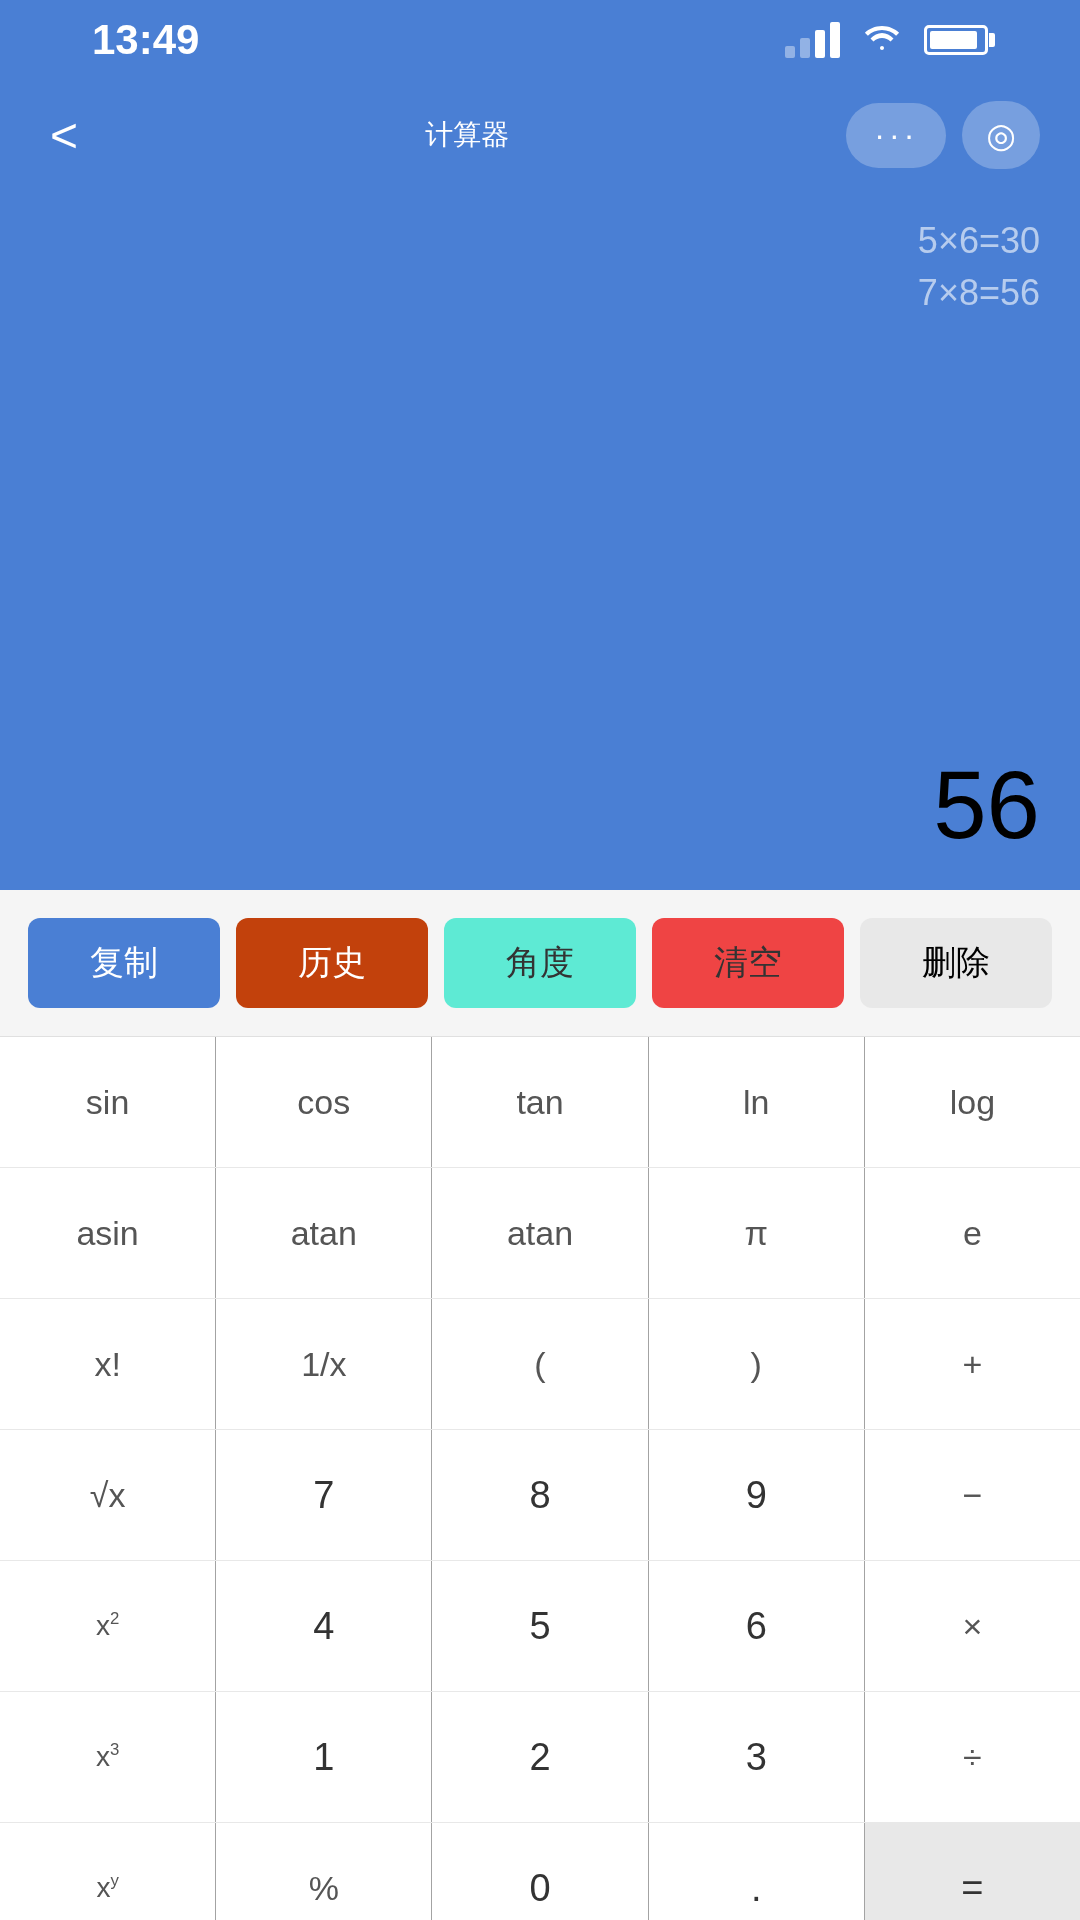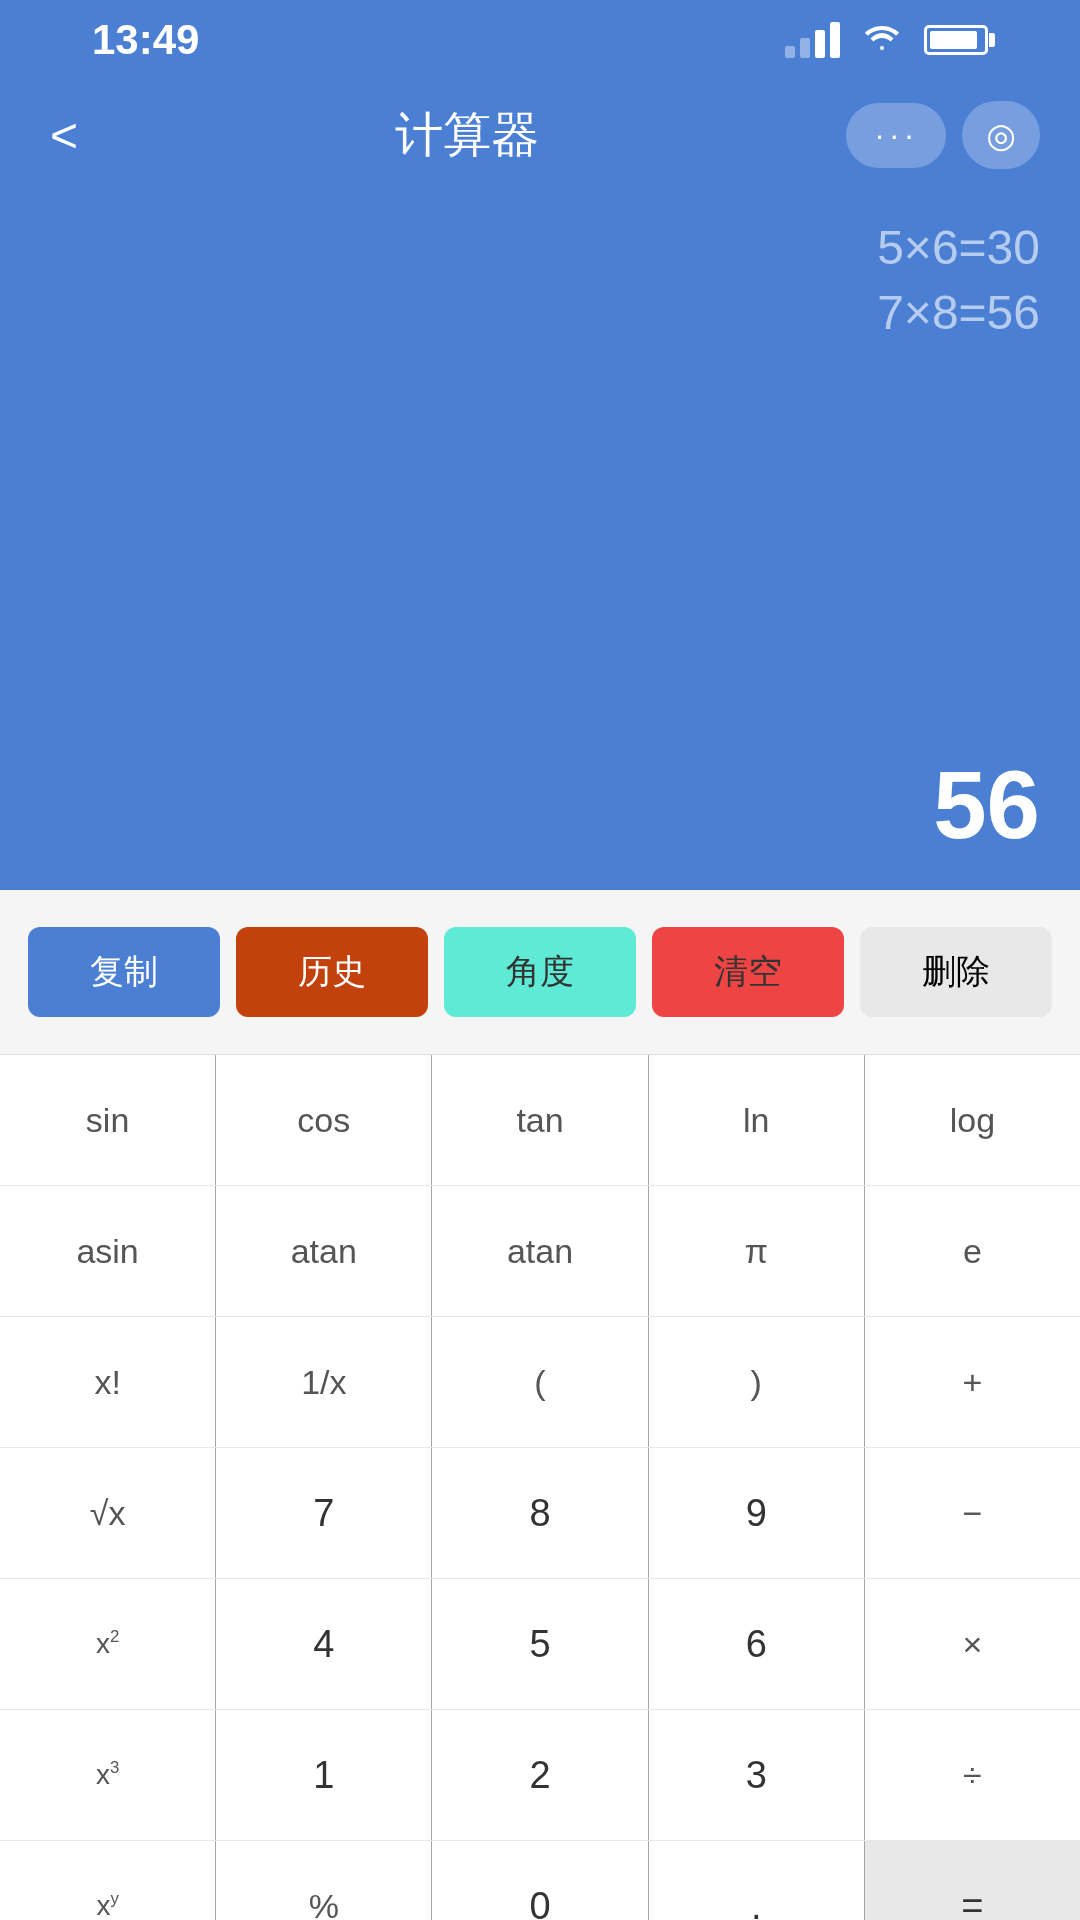--- a/index.html
+++ b/index.html
@@ -86,21 +86,21 @@
       padding: 0 40px;
     }
     .nav-back {
       color: white;
       font-size: 48px;
       cursor: pointer;
       padding: 10px;
     }
     .nav-title {
       color: white;
-      font-size: 48px;
+      font-size: 28px;
       font-weight: 500;
     }
     .nav-actions {
       display: flex;
       gap: 16px;
       align-items: center;
     }
     .nav-btn-more {
       background: rgba(255,255,255,0.25);
       border-radius: 40px;
@@ -130,35 +130,35 @@
       padding: 30px 40px;
     }
     .history-expressions {
       position: absolute;
       top: 30px;
       right: 40px;
       text-align: right;
     }
     .history-line {
       color: rgba(255,255,255,0.6);
-      font-size: 48px;
+      font-size: 36px;
       margin-bottom: 10px;
     }
     .current-result {
       text-align: right;
-      color: #ffffff;
+      color: #000000;
       font-size: 96px;
-      font-weight: 700;
+      font-weight: 400;
     }
 
     
     .action-row {
       display: flex;
       gap: 0;
-      padding: 37px 20px;
+      padding: 28px 20px;
       background: #f5f5f5;
       border-bottom: 1px solid #e0e0e0;
     }
     .action-btn {
       flex: 1;
       height: 90px;
       border-radius: 12px;
       border: none;
       font-size: 34px;
       cursor: pointer;

